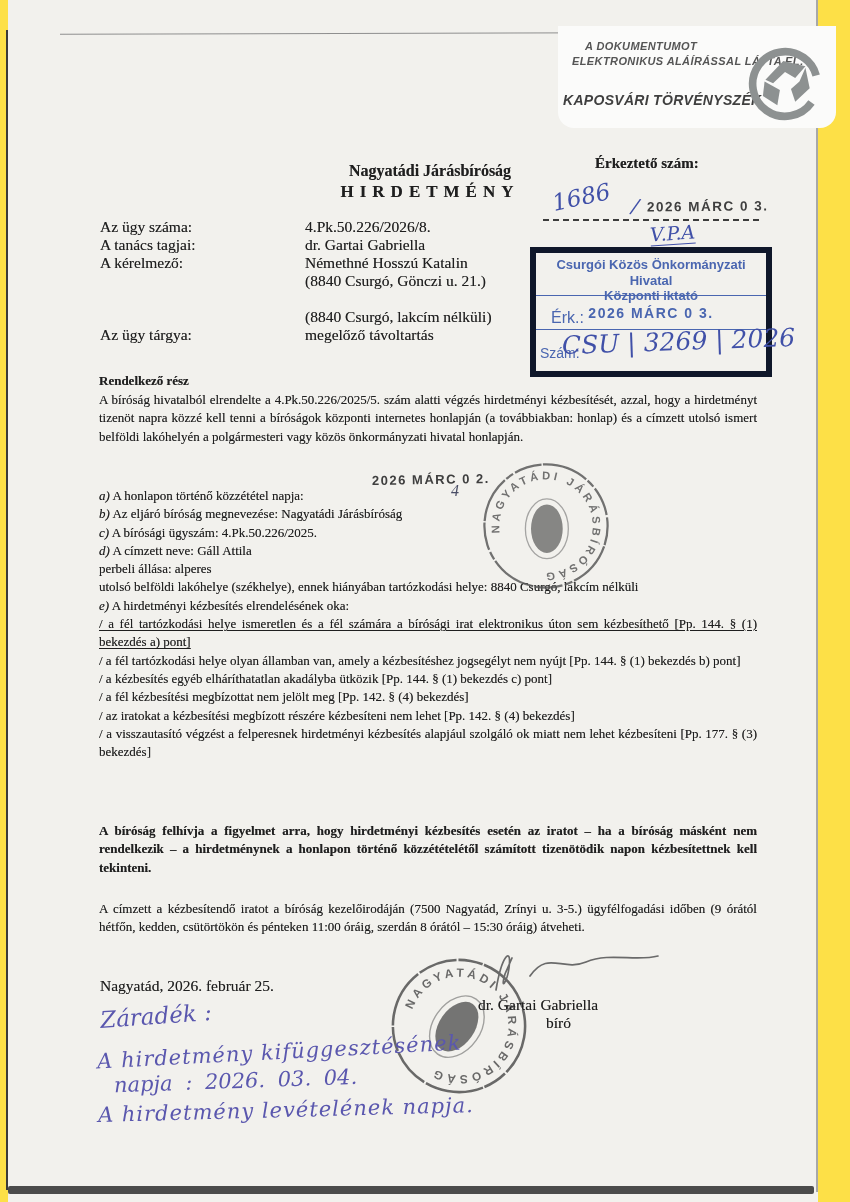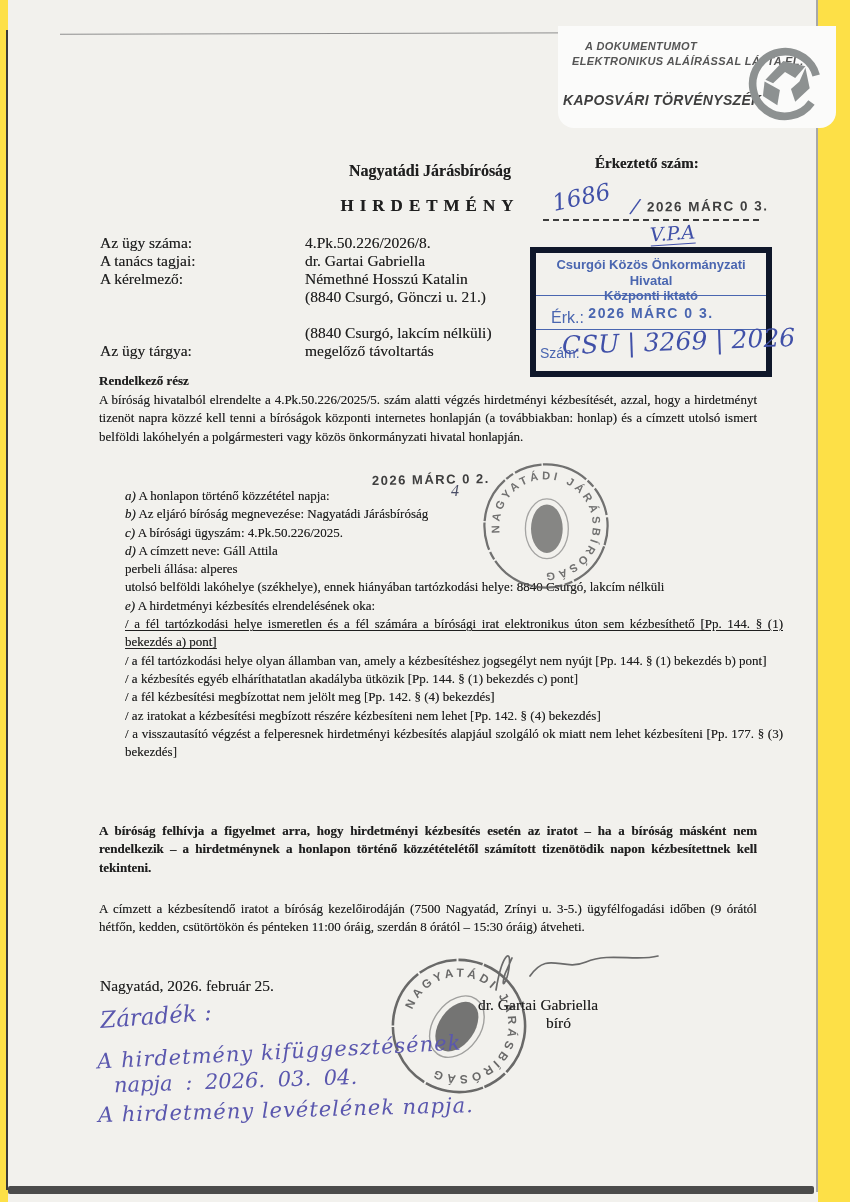--- a/index.html
+++ b/index.html
@@ -14,21 +14,21 @@
   .bottom-bar{left:8px;top:1186px;width:806px;height:8px;background:#4b4b4b;border-radius:2px;}
   
   .esign-box{left:558px;top:26px;width:278px;height:102px;background:#fbfbfa;border-radius:0 0 16px 16px;}
   .esign-small{font-family:"Liberation Sans",sans-serif;font-style:italic;font-size:11px;
                color:#555;letter-spacing:.4px;font-weight:bold;}
   .esign-court{font-family:"Liberation Sans",sans-serif;font-style:italic;font-size:14px;
                color:#3f3f3f;font-weight:bold;letter-spacing:.3px;}
   
   .hdr{left:280px;top:162px;width:300px;text-align:center;}
   .hdr-court{font-weight:bold;font-size:16px;}
-  .hdr-title{font-weight:bold;font-size:17px;letter-spacing:6px;margin-top:16px;}
+  .hdr-title{font-weight:bold;font-size:17px;letter-spacing:6px;margin-top:2px;}
   
   .recv-label{left:595px;top:155px;font-size:15px;font-weight:600;}
   .hand{font-style:italic;color:#4050a8;font-family:"DejaVu Serif",serif;}
   .recv-number{left:552px;top:184px;font-size:23px;transform:rotate(-12deg);}
   .recv-sep{left:632px;top:194px;font-size:20px;transform:rotate(8deg);}
   .stampdate{font-family:"Liberation Sans",sans-serif;font-weight:bold;letter-spacing:1.5px;color:#3f3f3f;}
   .recv-date{left:647px;top:199px;font-size:13.5px;transform:rotate(-0.5deg);}
   .recv-underline{left:543px;top:219px;width:216px;border-bottom:2.5px dashed #3c3c3c;}
   .recv-initials{left:650px;top:222px;font-size:19px;transform:rotate(-4deg);border-bottom:1.5px solid #4050a8;}
   
@@ -37,21 +37,21 @@
   .sb-org{position:absolute;left:0;top:4px;width:100%;text-align:center;font-weight:bold;
           font-size:13px;line-height:15.5px;}
   .sb-div1{position:absolute;left:0;top:42px;width:100%;border-top:1.5px solid #4a66b0;}
   .sb-erk{position:absolute;left:4px;top:56px;font-size:16px;padding-left:11px;}
   .sb-erkdate{position:absolute;left:0;top:52px;width:100%;text-align:center;font-size:14px;
               font-weight:bold;letter-spacing:1.5px;color:#4a66b0;}
   .sb-div2{position:absolute;left:0;top:76px;width:100%;border-top:1.5px solid #4a66b0;}
   .sb-szam{position:absolute;left:4px;top:92px;font-size:14px;}
   .sb-szval{position:absolute;left:26px;top:74px;font-size:25px;transform:rotate(-2deg);white-space:nowrap;}
   
-  .case-row{position:absolute;left:100px;width:660px;height:18px;font-size:15.5px;margin-top:16px;}
+  .case-row{position:absolute;left:100px;width:660px;height:18px;font-size:15.5px;}
   .case-label{position:absolute;left:0;top:0;}
   .case-value{position:absolute;left:205px;top:0;}
   
   .bodytext{left:99px;width:658px;font-size:13px;line-height:18.3px;text-align:justify;}
   .bold{font-weight:bold;}
   .marker{font-style:italic;}
   .underline{text-decoration:underline;text-underline-offset:2px;}
   .block-line{display:block;}
   .fuzzy{text-shadow:0 0 0.5px rgba(30,30,30,0.55);}
   
@@ -128,21 +128,21 @@
     <span class="case-label">Az ügy tárgya:</span>
     <span class="case-value">megelőző távoltartás</span>
   </div>
 
   <div class="abs bodytext bold fuzzy" style="top:372px;">Rendelkező rész</div>
   <div class="abs bodytext fuzzy" style="top:391px;">A bíróság hivatalból elrendelte a 4.Pk.50.226/2025/5. szám alatti végzés hirdetményi kézbesítését, azzal, hogy a hirdetményt tizenöt napra közzé kell tenni a bíróságok központi internetes honlapján (a továbbiakban: honlap) és a címzett utolsó ismert belföldi lakóhelyén a polgármesteri vagy közös önkormányzati hivatal honlapján.</div>
 
   <div class="abs stampdate" style="left:372px;top:472px;font-size:13px;transform:rotate(-1deg);">2026 MÁRC 0 2.</div>
   <div class="abs hand-mark" style="left:451px;top:482px;font-size:16px;">4</div>
 
-  <div class="abs bodytext fuzzy" style="top:487px;margin-left:26px;">
+  <div class="abs bodytext fuzzy" style="top:487px;">
     <span class="block-line"><span class="marker">a)</span> <span>A honlapon történő közzététel napja:</span></span>
     <span class="block-line"><span class="marker">b)</span> <span>Az eljáró bíróság megnevezése: Nagyatádi Járásbíróság</span></span>
     <span class="block-line"><span class="marker">c)</span> <span>A bírósági ügyszám: 4.Pk.50.226/2025.</span></span>
     <span class="block-line"><span class="marker">d)</span> <span>A címzett neve: Gáll Attila</span></span>
     <span class="block-line">perbeli állása: alperes</span>
     <span class="block-line">utolsó belföldi lakóhelye (székhelye), ennek hiányában tartózkodási helye: 8840 Csurgó, lakcím nélküli</span>
     <span class="block-line"><span class="marker">e)</span> <span>A hirdetményi kézbesítés elrendelésének oka:</span></span>
     <span class="block-line underline">/ a fél tartózkodási helye ismeretlen és a fél számára a bírósági irat elektronikus úton sem kézbesíthető [Pp. 144. § (1) bekezdés a) pont]</span>
     <span class="block-line">/ a fél tartózkodási helye olyan államban van, amely a kézbesítéshez jogsegélyt nem nyújt [Pp. 144. § (1) bekezdés b) pont]</span>
     <span class="block-line">/ a kézbesítés egyéb elháríthatatlan akadályba ütközik [Pp. 144. § (1) bekezdés c) pont]</span>

